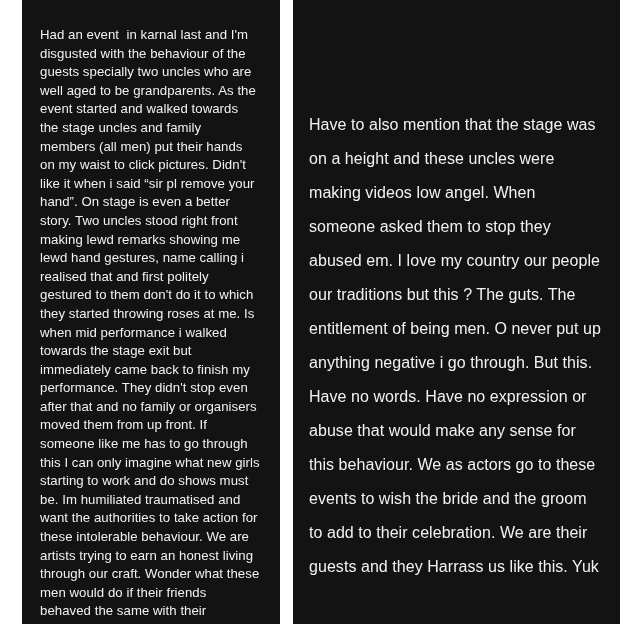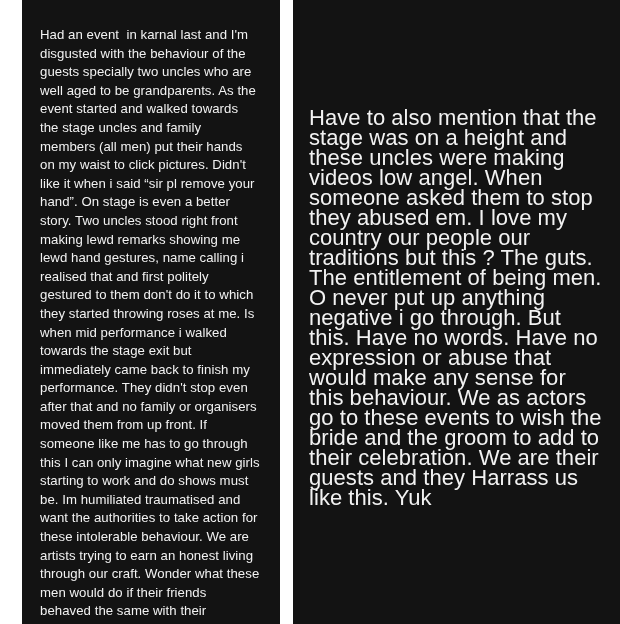--- a/index.html
+++ b/index.html
@@ -41,22 +41,22 @@
     color: #f2f2f2;
     margin: 0;
     white-space: pre-wrap;
   }
   .text-left {
     font-size: 13.2px;
     line-height: 18.6px;
     letter-spacing: 0.05px;
   }
   .text-right {
-    font-size: 22px;
-    line-height: 20px;
+    font-size: 16px;
+    line-height: 34px;
     letter-spacing: 0.05px;
   }
   .gutter {
     position: absolute;
     top: 0;
     left: 280px;
     width: 13px;
     height: 624px;
     background: #ffffff;
   }

